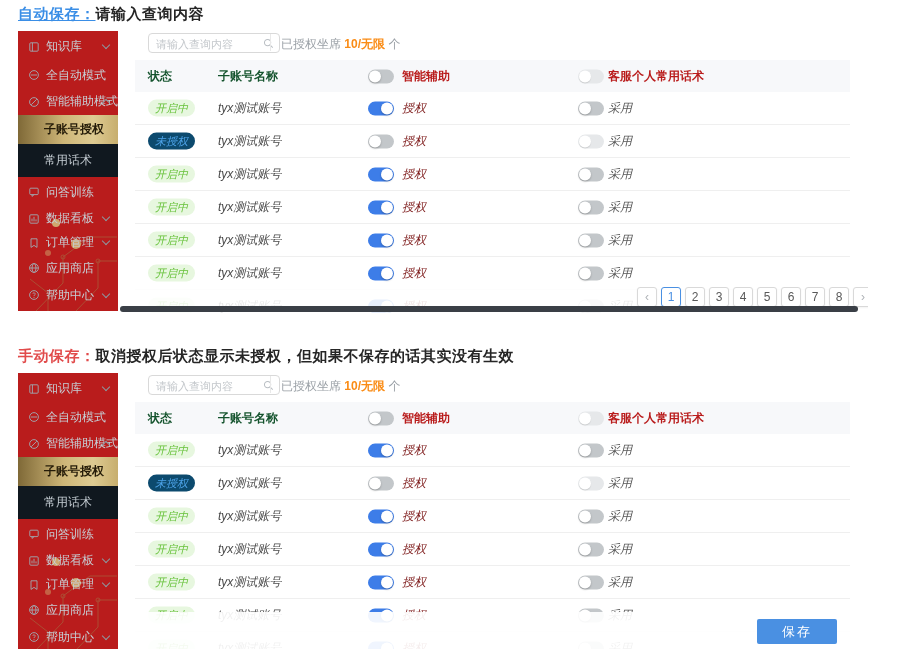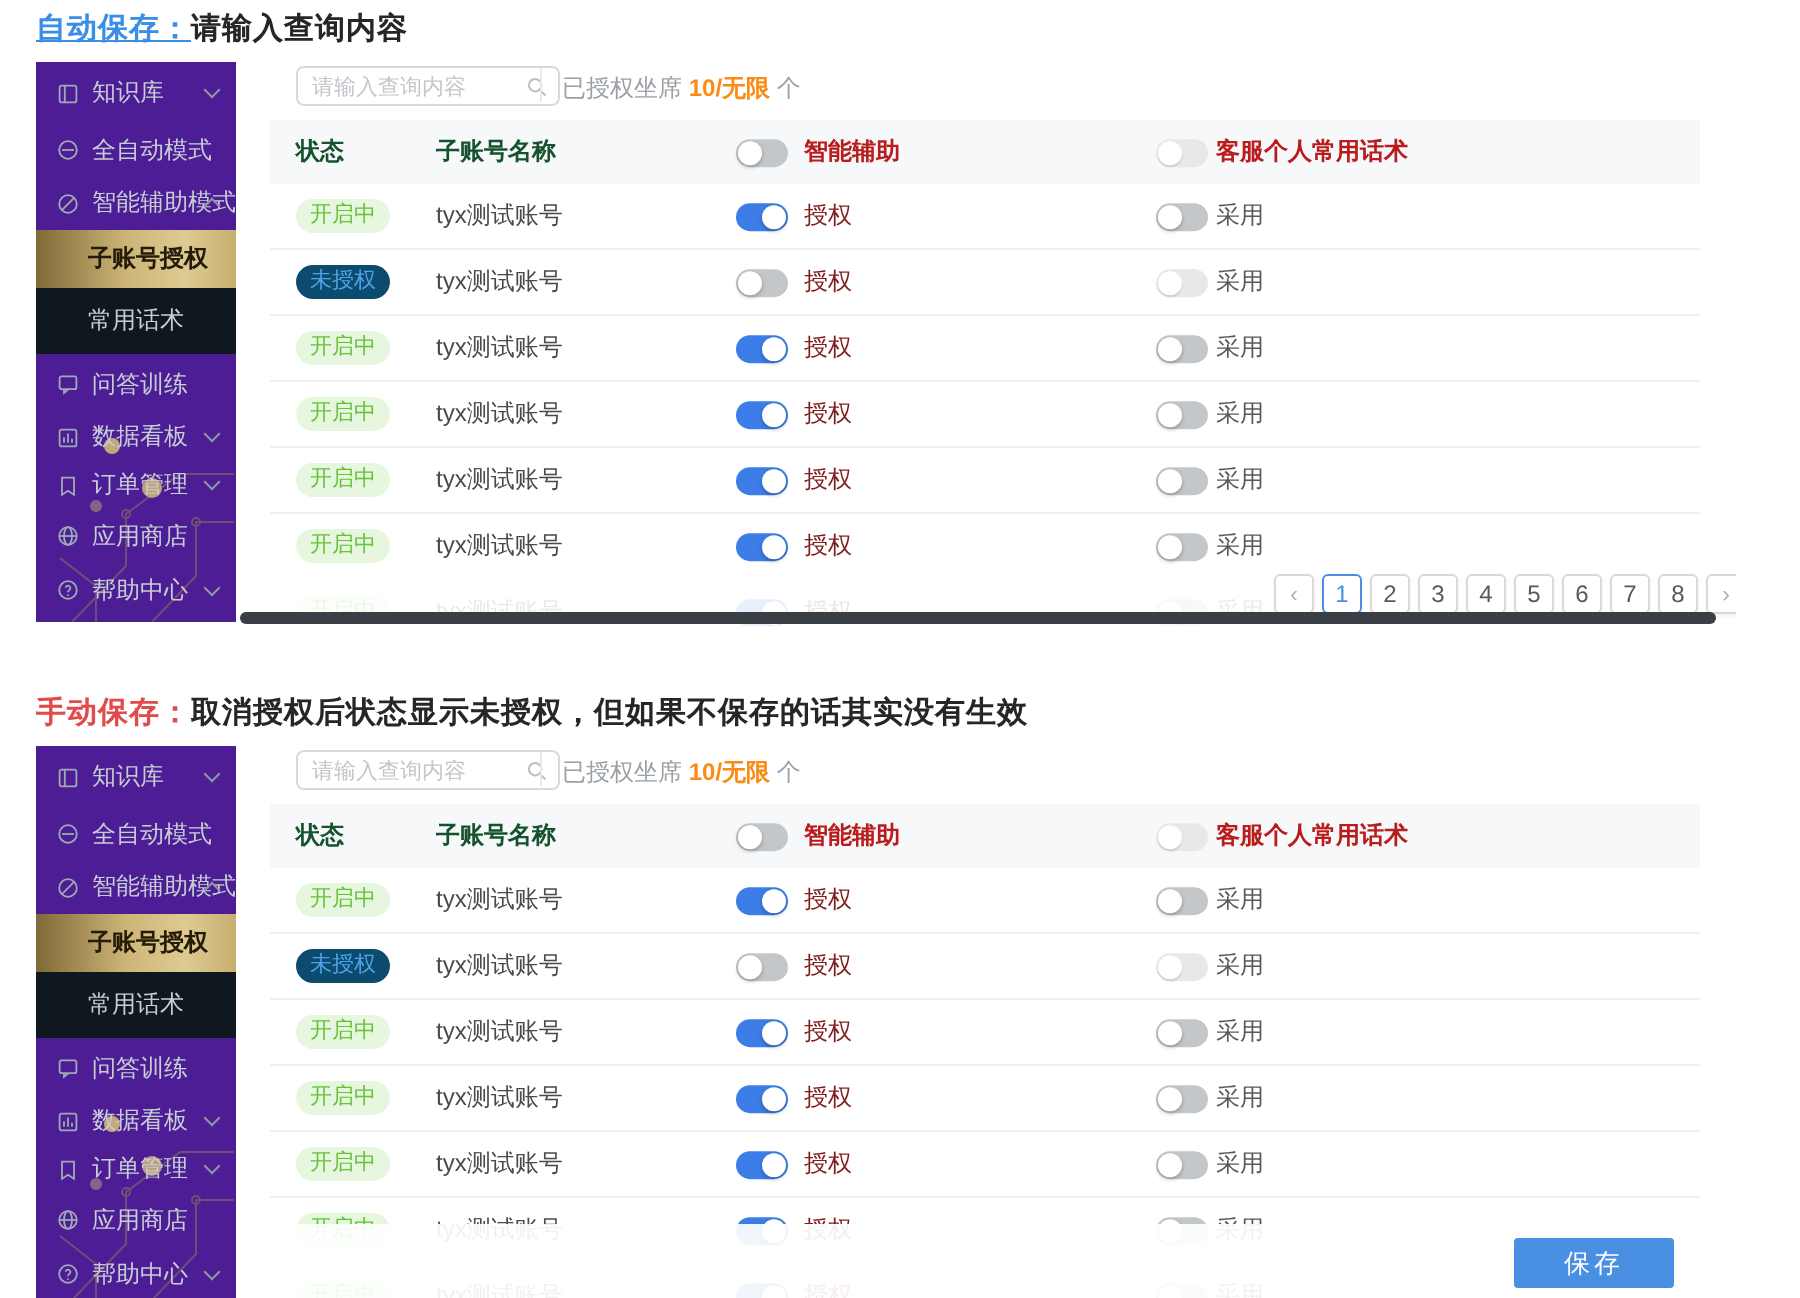--- a/index.html
+++ b/index.html
@@ -8,21 +8,21 @@
     background:#ffffff;
     font-family:"Liberation Sans","DejaVu Sans",sans-serif;
     -webkit-font-smoothing:antialiased;
   }
   .panel{position:absolute;left:0;width:900px;}
   .panel-title{position:absolute;left:18px;top:5px;font-size:15px;font-weight:700;color:#262626;letter-spacing:.5px;}
   .panel-title .t-blue{color:#3a8ee6;text-decoration:underline;}
   .panel-title .t-red{color:#e14b4b;}
 
   
-  .sidebar{position:absolute;left:18px;top:31px;width:100px;height:280px;background:#4c1d95;overflow:hidden;}
+  .sidebar{position:absolute;left:18px;top:31px;width:100px;height:280px;background:#b91c1c;overflow:hidden;}
   .panel.p2 .sidebar{height:277px;}
   .s-item{position:relative;display:flex;align-items:center;box-sizing:border-box;
     padding:0 8px 0 10px;color:#c6ced4;font-size:12px;cursor:pointer;white-space:nowrap;z-index:2;}
   .s-item .s-icon{display:inline-flex;width:12px;height:12px;margin-right:6px;color:#9fabb3;flex:none;}
   .s-item .s-icon svg{width:12px;height:12px;}
   .s-item.sub{padding-left:26px;background:#10181f;}
   .s-item.selected{background:linear-gradient(90deg,#7f6937 0%,#cdb577 45%,#decb92 75%,#c7ae6e 100%);
     color:#241b08;font-weight:700;}
   .s-item:nth-child(1){height:31px}.s-item:nth-child(2){height:26px}.s-item:nth-child(3){height:27px}
   .s-item:nth-child(4){height:29px}.s-item:nth-child(5){height:33px}.s-item:nth-child(6){height:30px}
@@ -41,21 +41,21 @@
   .search-box{position:absolute;left:30px;top:2px;width:132px;height:20px;border:1px solid #d9d9d9;border-radius:4px;box-sizing:border-box;background:#fff;}
   .search-box input{border:none;outline:none;width:86px;height:16px;margin:1px 0 0 7px;padding:0;font-size:11px;color:#666;background:transparent;font-family:inherit;}
   .search-box input::placeholder{color:#c3c7cb;}
   .search-box .mag{position:absolute;right:5px;top:4px;width:11px;height:11px;color:#b9bec3;cursor:pointer;}
   .vdiv{position:absolute;left:152px;top:3px;width:1px;height:17px;background:#e9e9e9;}
   .seats{position:absolute;left:163px;top:5px;font-size:12px;color:#9aa0a6;}
   .seats .val{color:#fa8c16;font-weight:700;}
 
   .table{position:absolute;left:17px;top:29px;width:715px;}
   .thead{position:relative;height:32px;background:#f7f8fa;font-size:12px;color:#262626;font-weight:700;}
-  .trow{position:relative;height:33px;border-bottom:1px solid #efefef;font-size:12px;box-sizing:border-box;background:#fff;}
+  .trow{position:relative;height:33px;border-bottom:1px solid #efefef;font-size:12px;box-sizing:border-box;background:#fff;font-style:italic;}
   .cell{position:absolute;top:50%;transform:translateY(-50%);white-space:nowrap;}
   .c-status{left:13px;}
   .c-name{left:83px;color:#4a4a4a;}
   .thead .c-name,.thead .c-status{color:#14532d;}
   .c-tog1{left:233px;}
   .c-lab1{left:267px;color:#7f1d1d;}
   .c-tog2{left:443px;}
   .c-lab2{left:473px;color:#595959;}
   .thead .c-lab1,.thead .c-lab2{color:#b91c1c;font-weight:700;}
 

